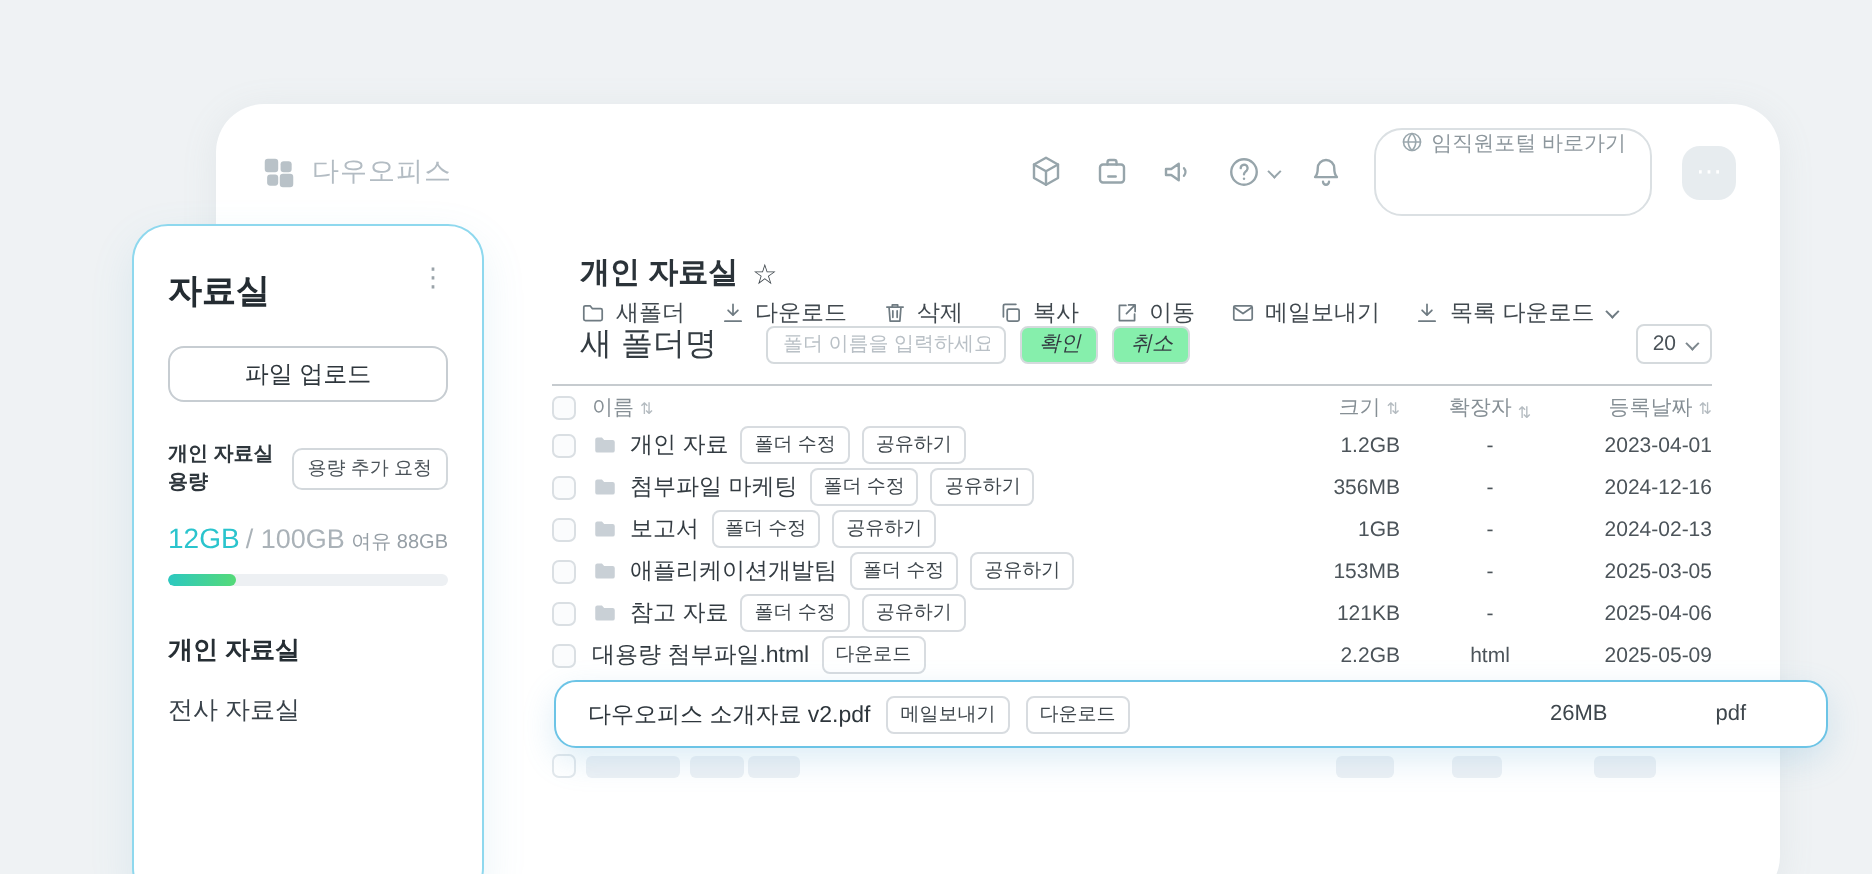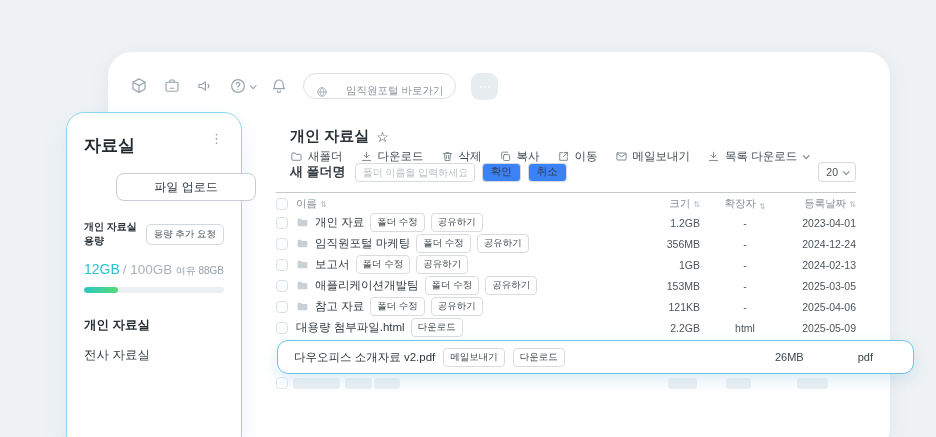--- a/index.html
+++ b/index.html
@@ -18,21 +18,21 @@
   }
   
   .topbar { position:absolute; left:22px; right:22px; top:18px; height:32px;
     display:flex; align-items:center; justify-content:space-between; }
   .logo { display:flex; align-items:center; gap:7px; color:#b3bcc3; }
   .logo .ic { width:19px; height:19px; color:#b9c2c8; }
   .logo-text { font-size:13.5px; letter-spacing:.5px; color:#b3bcc3; }
   .top-icons { display:flex; align-items:center; gap:15px; }
   .icon-btn { width:18px; height:18px; color:#97a5ab; cursor:pointer; display:flex; align-items:center; }
   .icon-btn.w-chev { width:auto; gap:3px; }
-  .pill-btn { display:flex; align-items:flex-end; gap:18px; height:26px; padding:0 12px;
+  .pill-btn { display:flex; align-items:flex-start; gap:4px; height:44px; padding:0 12px;
     border:1px solid #dbe0e3; border-radius:14px; background:#fff;
     font-size:10.5px; color:#8d979d; white-space:nowrap; }
   .pill-btn .ic { width:12px; height:12px; color:#9aa7ad; }
   .avatar { width:27px; height:27px; border-radius:9px; background:#e7ecef;
     color:#fff; font-size:13px; display:flex; align-items:center; justify-content:center; }
   .ic svg { width:100%; height:100%; fill:none; stroke:currentColor; stroke-width:1.6;
     stroke-linecap:round; stroke-linejoin:round; display:block; }
   .ic.fill svg { fill:currentColor; stroke:none; }
   .chev { width:5px; height:5px; border-right:1.4px solid #97a5ab; border-bottom:1.4px solid #97a5ab;
     display:inline-block; transform:rotate(45deg) translateY(-1px); }
@@ -41,21 +41,21 @@
     position:absolute; left:66px; top:112px; width:176px; height:340px; z-index:2;
     background:#fff; border:1.5px solid #8ed8ee; border-radius:18px;
     box-shadow:0 8px 22px rgba(90,170,200,.13);
     padding:21px 17px;
   }
   .sb-head { display:flex; align-items:flex-start; justify-content:space-between; }
   .sb-title { font-size:17px; font-weight:700; color:#242c32; }
   .sb-dots { color:#9aa3a9; font-size:13px; line-height:10px; cursor:pointer; letter-spacing:1px; }
   .upload-btn { margin-top:16px; width:100%; height:28px; background:#fff;
     border:1px solid #c7cdd2; border-radius:8px; font-size:12px; color:#2e363c;
-    display:flex; align-items:center; justify-content:center; cursor:pointer;margin-left:32px; }
+    display:flex; align-items:center; justify-content:center; cursor:pointer; }
   .quota-row { margin-top:19px; display:flex; align-items:center; justify-content:space-between; }
   .quota-label { font-size:10px; font-weight:700; color:#2e363c; }
   .quota-btn { font-size:9.5px; color:#4a5258; border:1px solid #d3d8dc; border-radius:5px;
     padding:3px 7px; background:#fff; cursor:pointer; white-space:nowrap; }
   .usage-row { margin-top:13px; display:flex; align-items:baseline; }
   .usage-used { font-size:14px; font-weight:400; }
   .usage-total { font-size:13.5px; color:#aab2b8; margin-left:3px; }
   .usage-free { margin-left:auto; font-size:10px; color:#969fa6; }
   .progress-track { margin-top:9px; height:6px; border-radius:3px; background:#edf0f3; overflow:hidden; }
   .progress-fill { height:100%; border-radius:3px; }
@@ -66,26 +66,26 @@
   .page-title { position:absolute; left:182px; top:75px; display:flex; align-items:center; gap:7px; }
   .page-title-text { font-size:15px; font-weight:700; color:#2b3339; }
   .star { font-size:14px; color:#3c444a; cursor:pointer; line-height:1; }
   .toolbar { position:absolute; left:182px; top:97px; display:flex; align-items:center; gap:17px; }
   .tb-item { display:flex; align-items:center; gap:5px; font-size:11.5px; color:#40484e; cursor:pointer; white-space:nowrap; }
   .tb-item .ic { width:13px; height:13px; color:#6f7densure8px;}
   .tb-item .ic { width:13px; height:13px; color:#6f7b82; }
   .tb-item .chev { border-color:#6f7b82; margin-left:1px; }
   .form-row { position:absolute; left:168px; top:109px; width:580px; height:22px;
     display:flex; align-items:center; gap:7px; padding-left:14px; }
-  .nf-label { font-size:13px; font-weight:700; color:#343c42; margin-right:2px; white-space:nowrap; }
+  .nf-label { font-size:16px; font-weight:400; color:#343c42; margin-right:18px; white-space:nowrap; }
   .nf-input { width:120px; height:19px; border:1px solid #d5dadd; border-radius:4px;
     font-size:10px; padding:0 7px; color:#3a4248; font-family:inherit; }
   .nf-input::placeholder { color:#b9c0c6; }
-  .mini-btn { height:19px; padding:0 8px; background:#3b82f6; border:1px solid #d5dadd; border-radius:4px;
-    font-size:10.5px; color:#343c42; cursor:pointer; font-family:inherit; white-space:nowrap; }
+  .mini-btn { height:19px; padding:0 8px; background:#86efac; border:1px solid #d5dadd; border-radius:4px;
+    font-size:10.5px; color:#343c42; cursor:pointer; font-family:inherit; white-space:nowrap;font-style:italic; }
   .page-size { margin-left:auto; height:20px; min-width:36px; border:1px solid #d5dadd; border-radius:4px;
     display:flex; align-items:center; justify-content:center; gap:5px; padding:0 7px;
     font-size:10.5px; color:#4a5258; cursor:pointer; }
   .page-size .chev { border-color:#7d878d; }
   .divider { position:absolute; left:168px; top:140px; width:580px; border-top:1px solid #c6cbcf; }
   .thead, .trow { display:grid; grid-template-columns:20px 314px 90px 90px 66px; align-items:center; }
   .thead { position:absolute; left:168px; top:143px; width:580px; height:18px; }
   .th { font-size:10.5px; color:#868f95; display:flex; align-items:center; gap:3px; cursor:pointer; }
   .th.c-size { justify-content:flex-end; }
   .th.c-ext { justify-content:center;align-items:flex-end; }
@@ -115,20 +115,31 @@
   .sk-row { position:absolute; left:168px; top:325px; width:580px; height:14px; }
   .sk-cb { position:absolute; left:0; top:0; width:12px; height:12px; border:1px solid #e3e8ec; border-radius:3.5px; }
   .sk { position:absolute; top:1px; height:11px; border-radius:3px; background:#edf1f5; }
 </style>
 </head>
 <body style="background: rgb(239, 242, 244);">
 
 <div class="main-card">
 
   <div class="topbar">
+    <div class="logo">
+      <span class="ic fill">
+          <svg viewBox="0 0 24 24">
+            <rect x="3" y="3" width="8.5" height="8.5" rx="2"></rect>
+            <rect x="13" y="4.5" width="7" height="7" rx="2"></rect>
+            <rect x="4.5" y="13" width="7" height="7" rx="2"></rect>
+            <rect x="12.5" y="12.5" width="8.5" height="8.5" rx="2"></rect>
+          </svg>
+        </span>
+      <span class="logo-text">다우오피스</span>
+    </div>
     <div class="top-icons">
       <span id="topbar-icons" style="display:flex;align-items:center;gap:15px;">
           <span class="icon-btn">
             <span class="ic" style="width:18px;height:18px;">
               <svg viewBox="0 0 24 24">
                 <path d="M12 2.5l8 4.5v9l-8 4.5L4 16V7z"></path>
                 <path d="M4 7l8 4.5L20 7M12 11.5v9"></path>
               </svg>
             </span>
           </span>
@@ -299,27 +310,27 @@
         <span class="cell-date">2023-04-01</span>
       </div>
       <div class="trow">
         <span class="cb"></span>
         <div class="cell-name">
           <span class="fico">
             <svg viewBox="0 0 24 24">
               <path d="M3 7a2 2 0 012-2h4.2l2 2.3H19a2 2 0 012 2V17a2 2 0 01-2 2H5a2 2 0 01-2-2z"></path>
             </svg>
           </span>
-          <span class="fname">임직원포털 마케팅</span>
+          <span class="fname">첨부파일 마케팅</span>
           <button class="row-btn">폴더 수정</button>
           <button class="row-btn">공유하기</button>
         </div>
         <span class="cell-size">356MB</span>
         <span class="cell-ext">-</span>
-        <span class="cell-date">2024-12-24</span>
+        <span class="cell-date">2024-12-16</span>
       </div>
       <div class="trow">
         <span class="cb"></span>
         <div class="cell-name">
           <span class="fico">
             <svg viewBox="0 0 24 24">
               <path d="M3 7a2 2 0 012-2h4.2l2 2.3H19a2 2 0 012 2V17a2 2 0 01-2 2H5a2 2 0 01-2-2z"></path>
             </svg>
           </span>
           <span class="fname">보고서</span>

